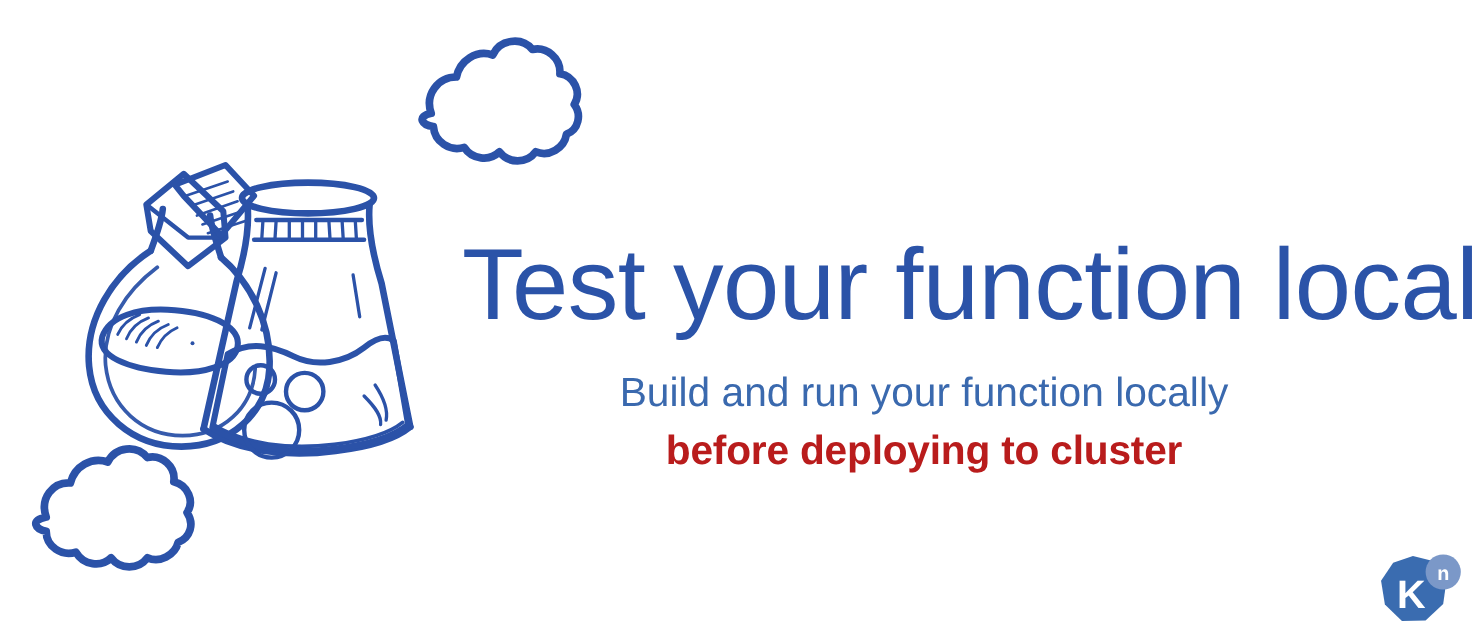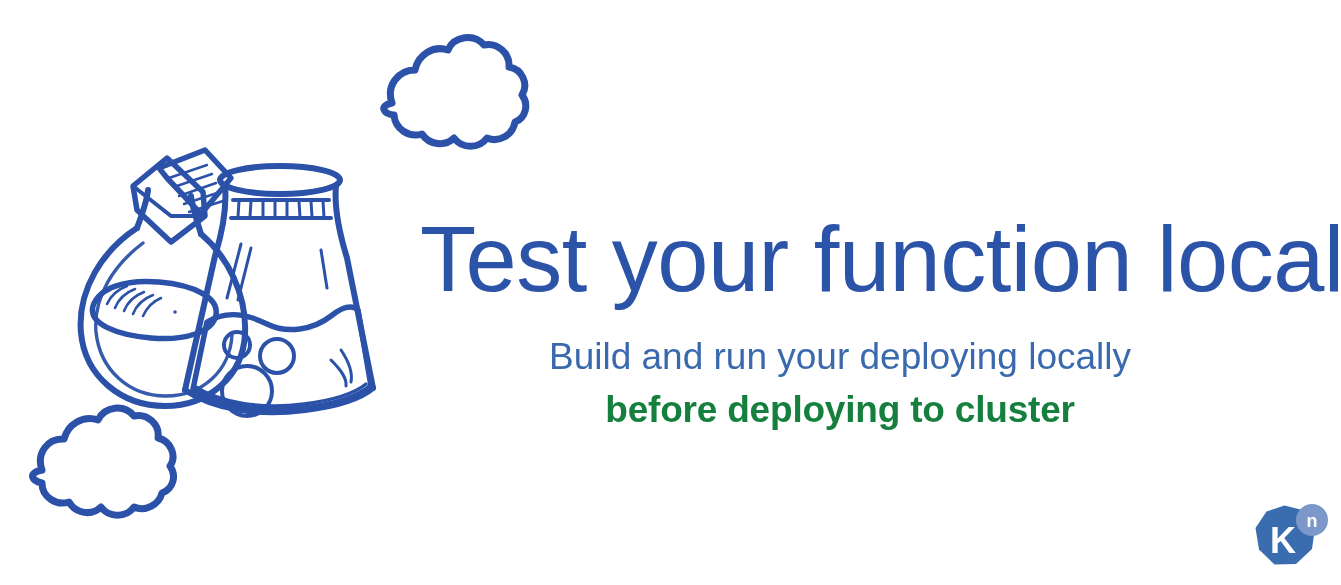--- a/index.html
+++ b/index.html
@@ -62,21 +62,21 @@
     font-family: "Liberation Sans", sans-serif;
     font-size: 37px;
     font-weight: 400;
     line-height: 1.42;
     color: #3A69AE;
     margin: 0;
     white-space: nowrap;
   }
   .subline-strong {
     font-weight: 700;
-    color: #15803d;
+    color: #b91c1c;
     letter-spacing: -0.2px;
   }
 
   
   .logo {
     position: absolute;
     left: 1252px;
     top: 502px;
     width: 82px;
     height: 72px;
@@ -234,21 +234,21 @@
         <circle cx="222" cy="218" r="17"></circle>
         <circle cx="192" cy="253" r="25"></circle>
       </g>
 
     </g>
   </svg>
 
   <div class="text-block">
     <h1 class="headline">Test your function locally</h1>
     <div class="subline-wrap">
-      <p class="subline">Build and run your deploying locally</p>
+      <p class="subline">Build and run your function locally</p>
       <p class="subline subline-strong">before deploying to cluster</p>
     </div>
   </div>
 
   <svg class="logo" viewBox="0 0 82 72" xmlns="http://www.w3.org/2000/svg">
 
     <path d="M32.5 3.5
              L52.5 8.5
              L63 25.5
              L60 47

